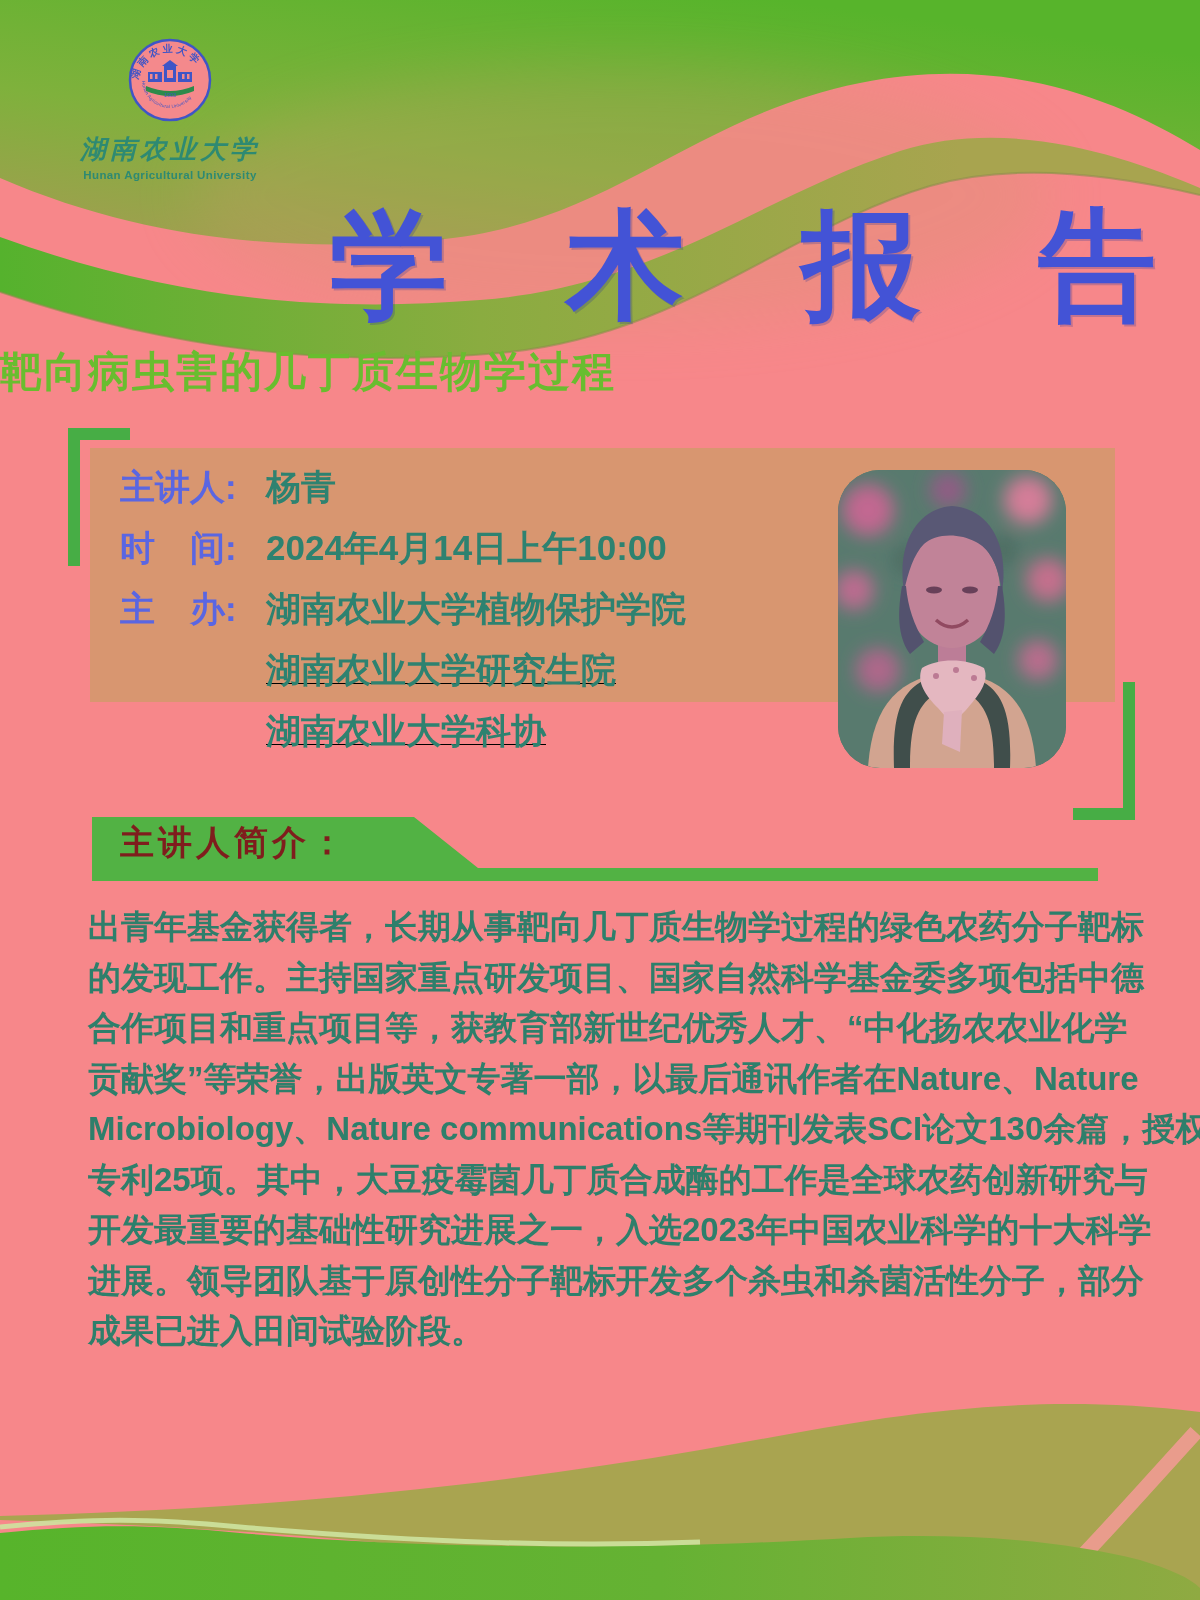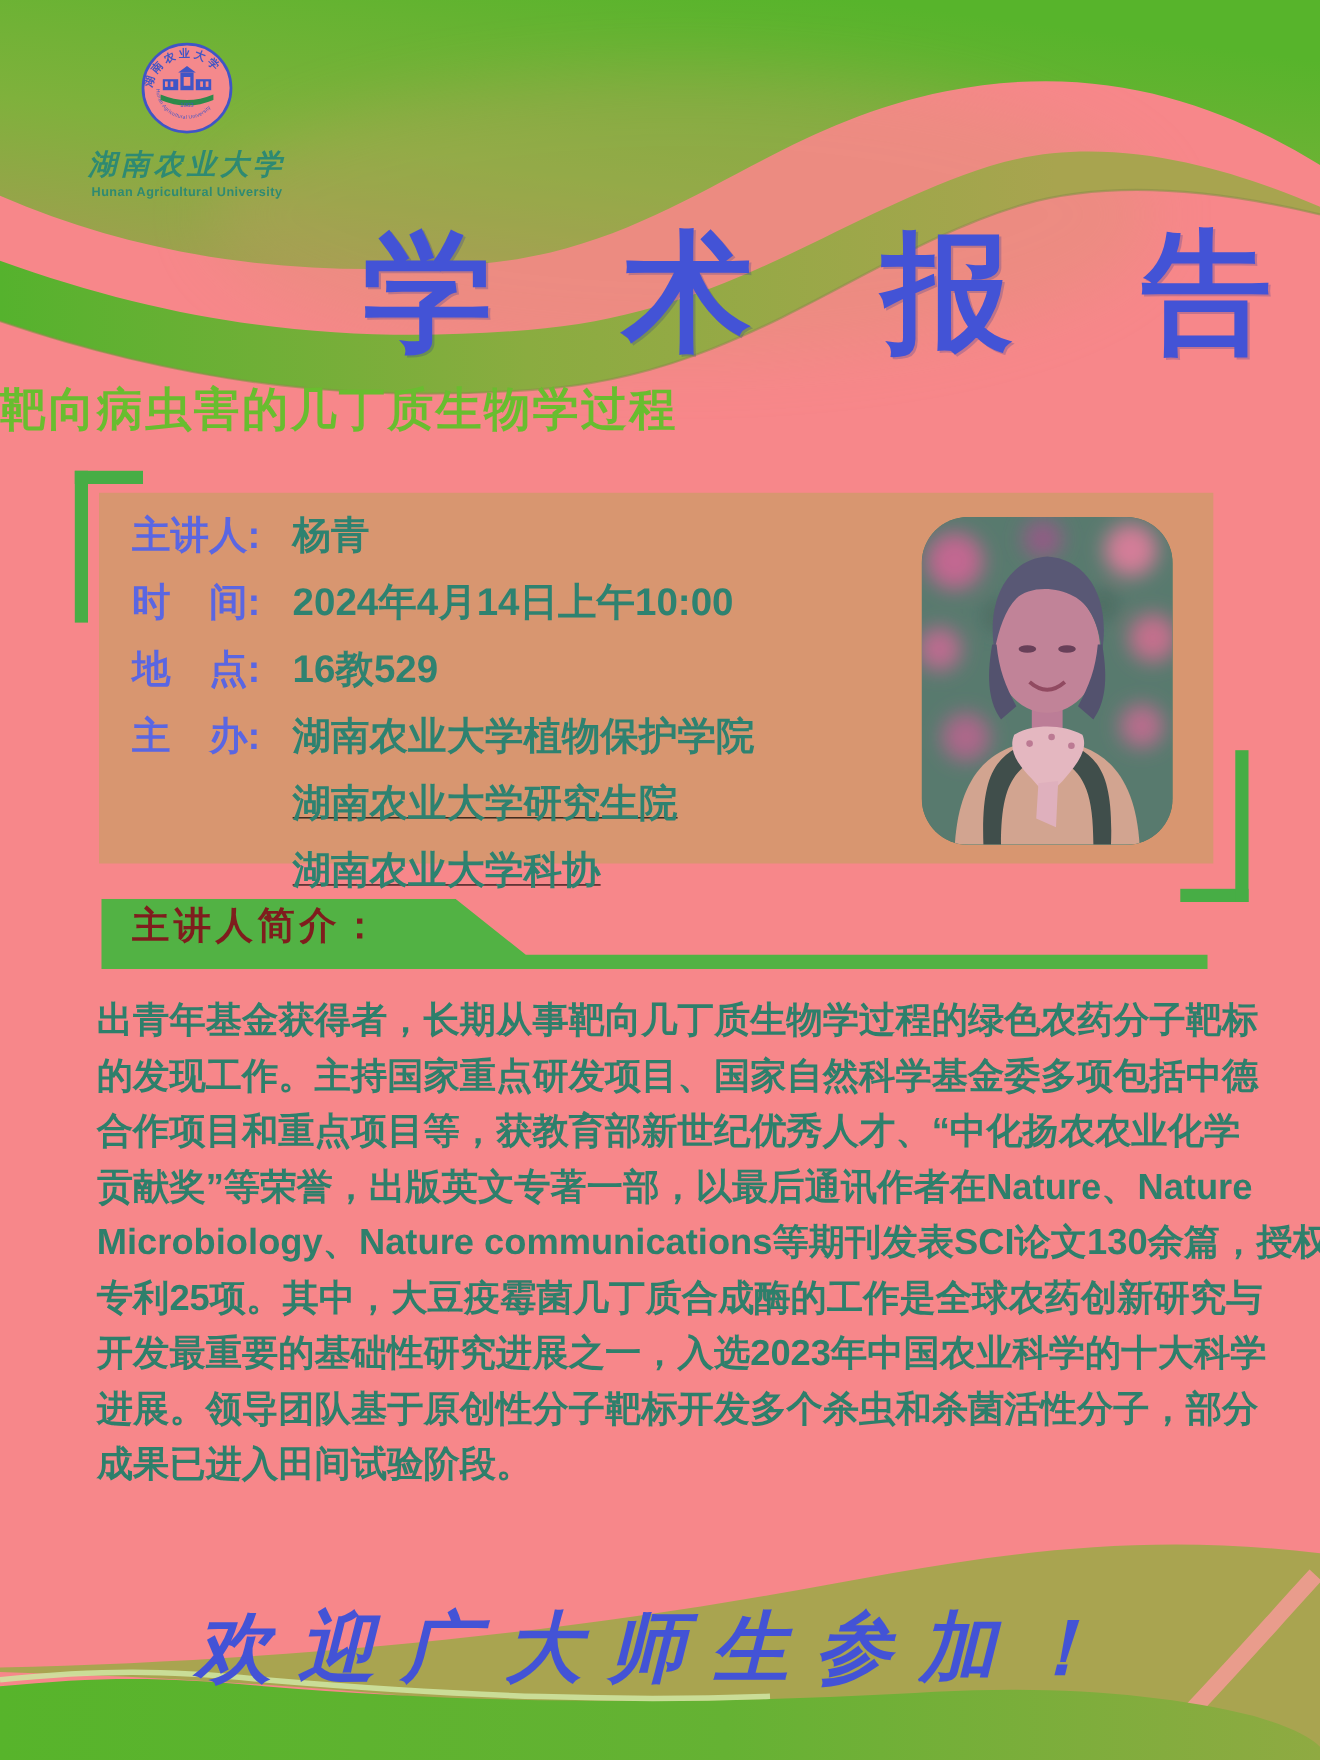--- a/index.html
+++ b/index.html
@@ -35,21 +35,21 @@
   }
   .sub-title{
     left:0;top:344px;width:1200px;text-align:left;
     font-size:42px;font-weight:800;color:#69bd2f;letter-spacing:2px;
   }
 
   
   .corner{width:50px;height:126px;}
   .corner-tl{left:68px;top:428px;border-left:12px solid #47ad45;border-top:12px solid #47ad45;}
   .corner-br{left:1073px;top:682px;border-right:12px solid #47ad45;border-bottom:12px solid #47ad45;}
-  .info-box{left:90px;top:448px;width:1013px;height:337px;background:#d89670;}
+  .info-box{left:90px;top:448px;width:1013px;height:254px;background:#d89670;padding-left:12px;}
   .info-rows{position:absolute;left:30px;top:12px;}
   .irow{line-height:54px;white-space:nowrap;}
   .ilabel{
     display:inline-block;width:146px;font-size:35px;font-weight:800;color:#5a66e2;
   }
   .ivalue{font-size:35px;font-weight:800;color:#2e8270;}
   .irow-extra{line-height:54px;padding-left:146px;white-space:nowrap;text-decoration:underline;}
   .photo{
     left:838px;top:470px;width:228px;height:298px;border-radius:42px;
     overflow:hidden;background:#4a7f6d;
@@ -157,23 +157,20 @@
   <div class="abs corner corner-tl"></div>
   <div class="abs corner corner-br"></div>
 
   <div class="abs info-box">
     <div class="info-rows">
       <div class="irow">
         <span class="ilabel">主讲人:</span><span class="ivalue">杨青</span>
       </div>
       <div class="irow">
         <span class="ilabel">时　间:</span><span class="ivalue">2024年4月14日上午10:00</span>
-      </div>
-      <div class="irow">
-        <span class="ilabel">地　点:</span><span class="ivalue">16教529</span>
       </div>
       <div class="irow">
         <span class="ilabel">主　办:</span><span class="ivalue">湖南农业大学植物保护学院</span>
       </div>
       <div class="irow-extra">
         <span class="ivalue">湖南农业大学研究生院</span>
       </div>
       <div class="irow-extra">
         <span class="ivalue">湖南农业大学科协</span>
       </div>
@@ -230,15 +227,14 @@
     <div class="bio-line">的发现工作。主持国家重点研发项目、国家自然科学基金委多项包括中德</div>
     <div class="bio-line">合作项目和重点项目等，获教育部新世纪优秀人才、“中化扬农农业化学</div>
     <div class="bio-line">贡献奖”等荣誉，出版英文专著一部，以最后通讯作者在Nature、Nature</div>
     <div class="bio-line">Microbiology、Nature communications等期刊发表SCI论文130余篇，授权</div>
     <div class="bio-line">专利25项。其中，大豆疫霉菌几丁质合成酶的工作是全球农药创新研究与</div>
     <div class="bio-line">开发最重要的基础性研究进展之一，入选2023年中国农业科学的十大科学</div>
     <div class="bio-line">进展。领导团队基于原创性分子靶标开发多个杀虫和杀菌活性分子，部分</div>
     <div class="bio-line">成果已进入田间试验阶段。</div>
   </div>
 
-  <div class="abs welcome">欢迎广大师生参加！</div>
 
 </div>
 
 </body></html>

